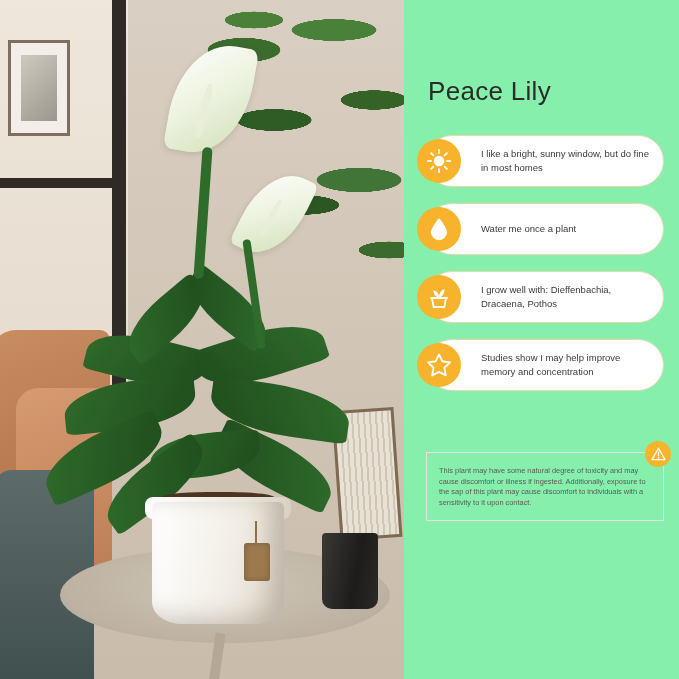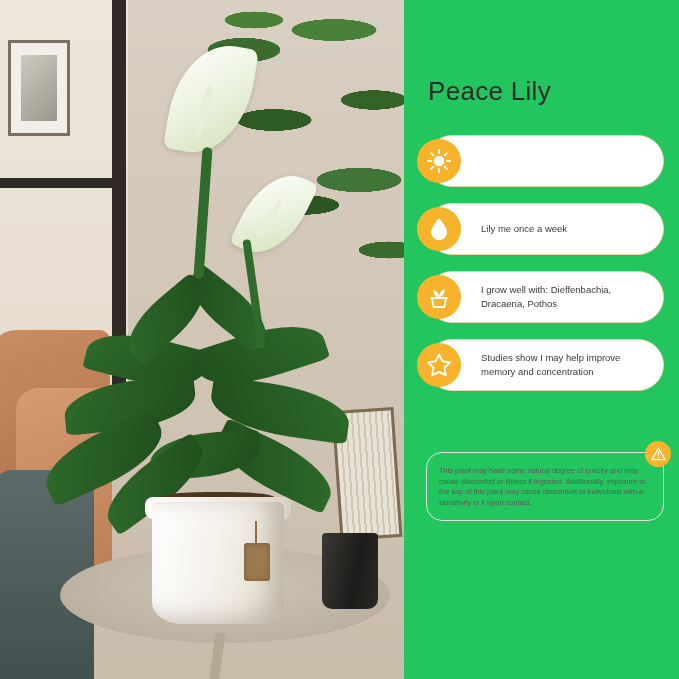--- a/index.html
+++ b/index.html
@@ -153,21 +153,21 @@
   .top-bar {
     position: absolute; left: 407px; top: 0; width: 272px; height: 7px;
     background: #f0b429;
   }
 
   
   .info {
     position: relative;
     width: 275px; height: 679px;
     padding: 0;
-    background: #22c55e;
+    background: #86efac;
   }
   .title {
     position: absolute; left: 24px; top: 76px;
     font-size: 26px; color: #2b2b2b; font-weight: 400;
     letter-spacing: .3px;
   }
 
   .facts { position: absolute; left: 22px; top: 135px; width: 238px; }
   .fact {
     position: relative;
@@ -185,21 +185,21 @@
   .fact-icon {
     position: absolute; left: -10px; top: 50%; transform: translateY(-50%);
     width: 44px; height: 44px; border-radius: 50%;
     background: #f6b32b;
     display: flex; align-items: center; justify-content: center;
   }
   .fact-icon svg { display:block; }
 
   .warning {
     position: absolute; left: 22px; top: 452px; width: 238px;
-    border: 1px solid #e2e2e2; border-radius: 16px;
+    border: 1px solid #e2e2e2; border-radius: 0;
     padding: 13px 12px 12px 12px;
     font-size: 7.4px; line-height: 10.5px; color: #5a5a5a;
   }
   .warn-badge {
     position: absolute; right: -8px; top: -12px;
     width: 26px; height: 26px; border-radius: 50%;
     background: #f6b32b; display:flex; align-items:center; justify-content:center;
   }
 </style>
 </head>
@@ -265,29 +265,30 @@
               <line x1="13" y1="21" x2="13" y2="24.2"></line>
               <line x1="1.8" y1="13" x2="5" y2="13"></line>
               <line x1="21" y1="13" x2="24.2" y2="13"></line>
               <line x1="5.1" y1="5.1" x2="7.4" y2="7.4"></line>
               <line x1="18.6" y1="18.6" x2="20.9" y2="20.9"></line>
               <line x1="5.1" y1="20.9" x2="7.4" y2="18.6"></line>
               <line x1="18.6" y1="7.4" x2="20.9" y2="5.1"></line>
             </g>
           </svg>
         </span>
+        <span class="fact-text">I like a bright, sunny window, but do fine in most homes</span>
       </div>
 
       <div class="fact">
         <span class="fact-icon">
           <svg width="24" height="26" viewBox="0 0 24 26">
             <path d="M12 2 C12 2 4 11.5 4 16.2 A8 8 0 0 0 20 16.2 C20 11.5 12 2 12 2 Z" fill="#fff"></path>
           </svg>
         </span>
-        <span class="fact-text">Lily me once a week</span>
+        <span class="fact-text">Water me once a plant</span>
       </div>
 
       <div class="fact">
         <span class="fact-icon">
           <svg width="26" height="26" viewBox="0 0 26 26">
             <path d="M6 14 H20 L18.4 23 H7.6 Z" fill="none" stroke="#fff" stroke-width="1.8" stroke-linejoin="round"></path>
             <line x1="5" y1="14" x2="21" y2="14" stroke="#fff" stroke-width="1.8" stroke-linecap="round"></line>
             <path d="M13 13.6 C13 9 10 6.5 7.4 6.2 C7.4 9.6 9.6 13 13 13.6 Z" fill="#fff"></path>
             <path d="M13 13.6 C13 8.6 15.8 5.6 18.6 5.2 C18.6 9 16.4 12.8 13 13.6 Z" fill="#fff"></path>
           </svg>

